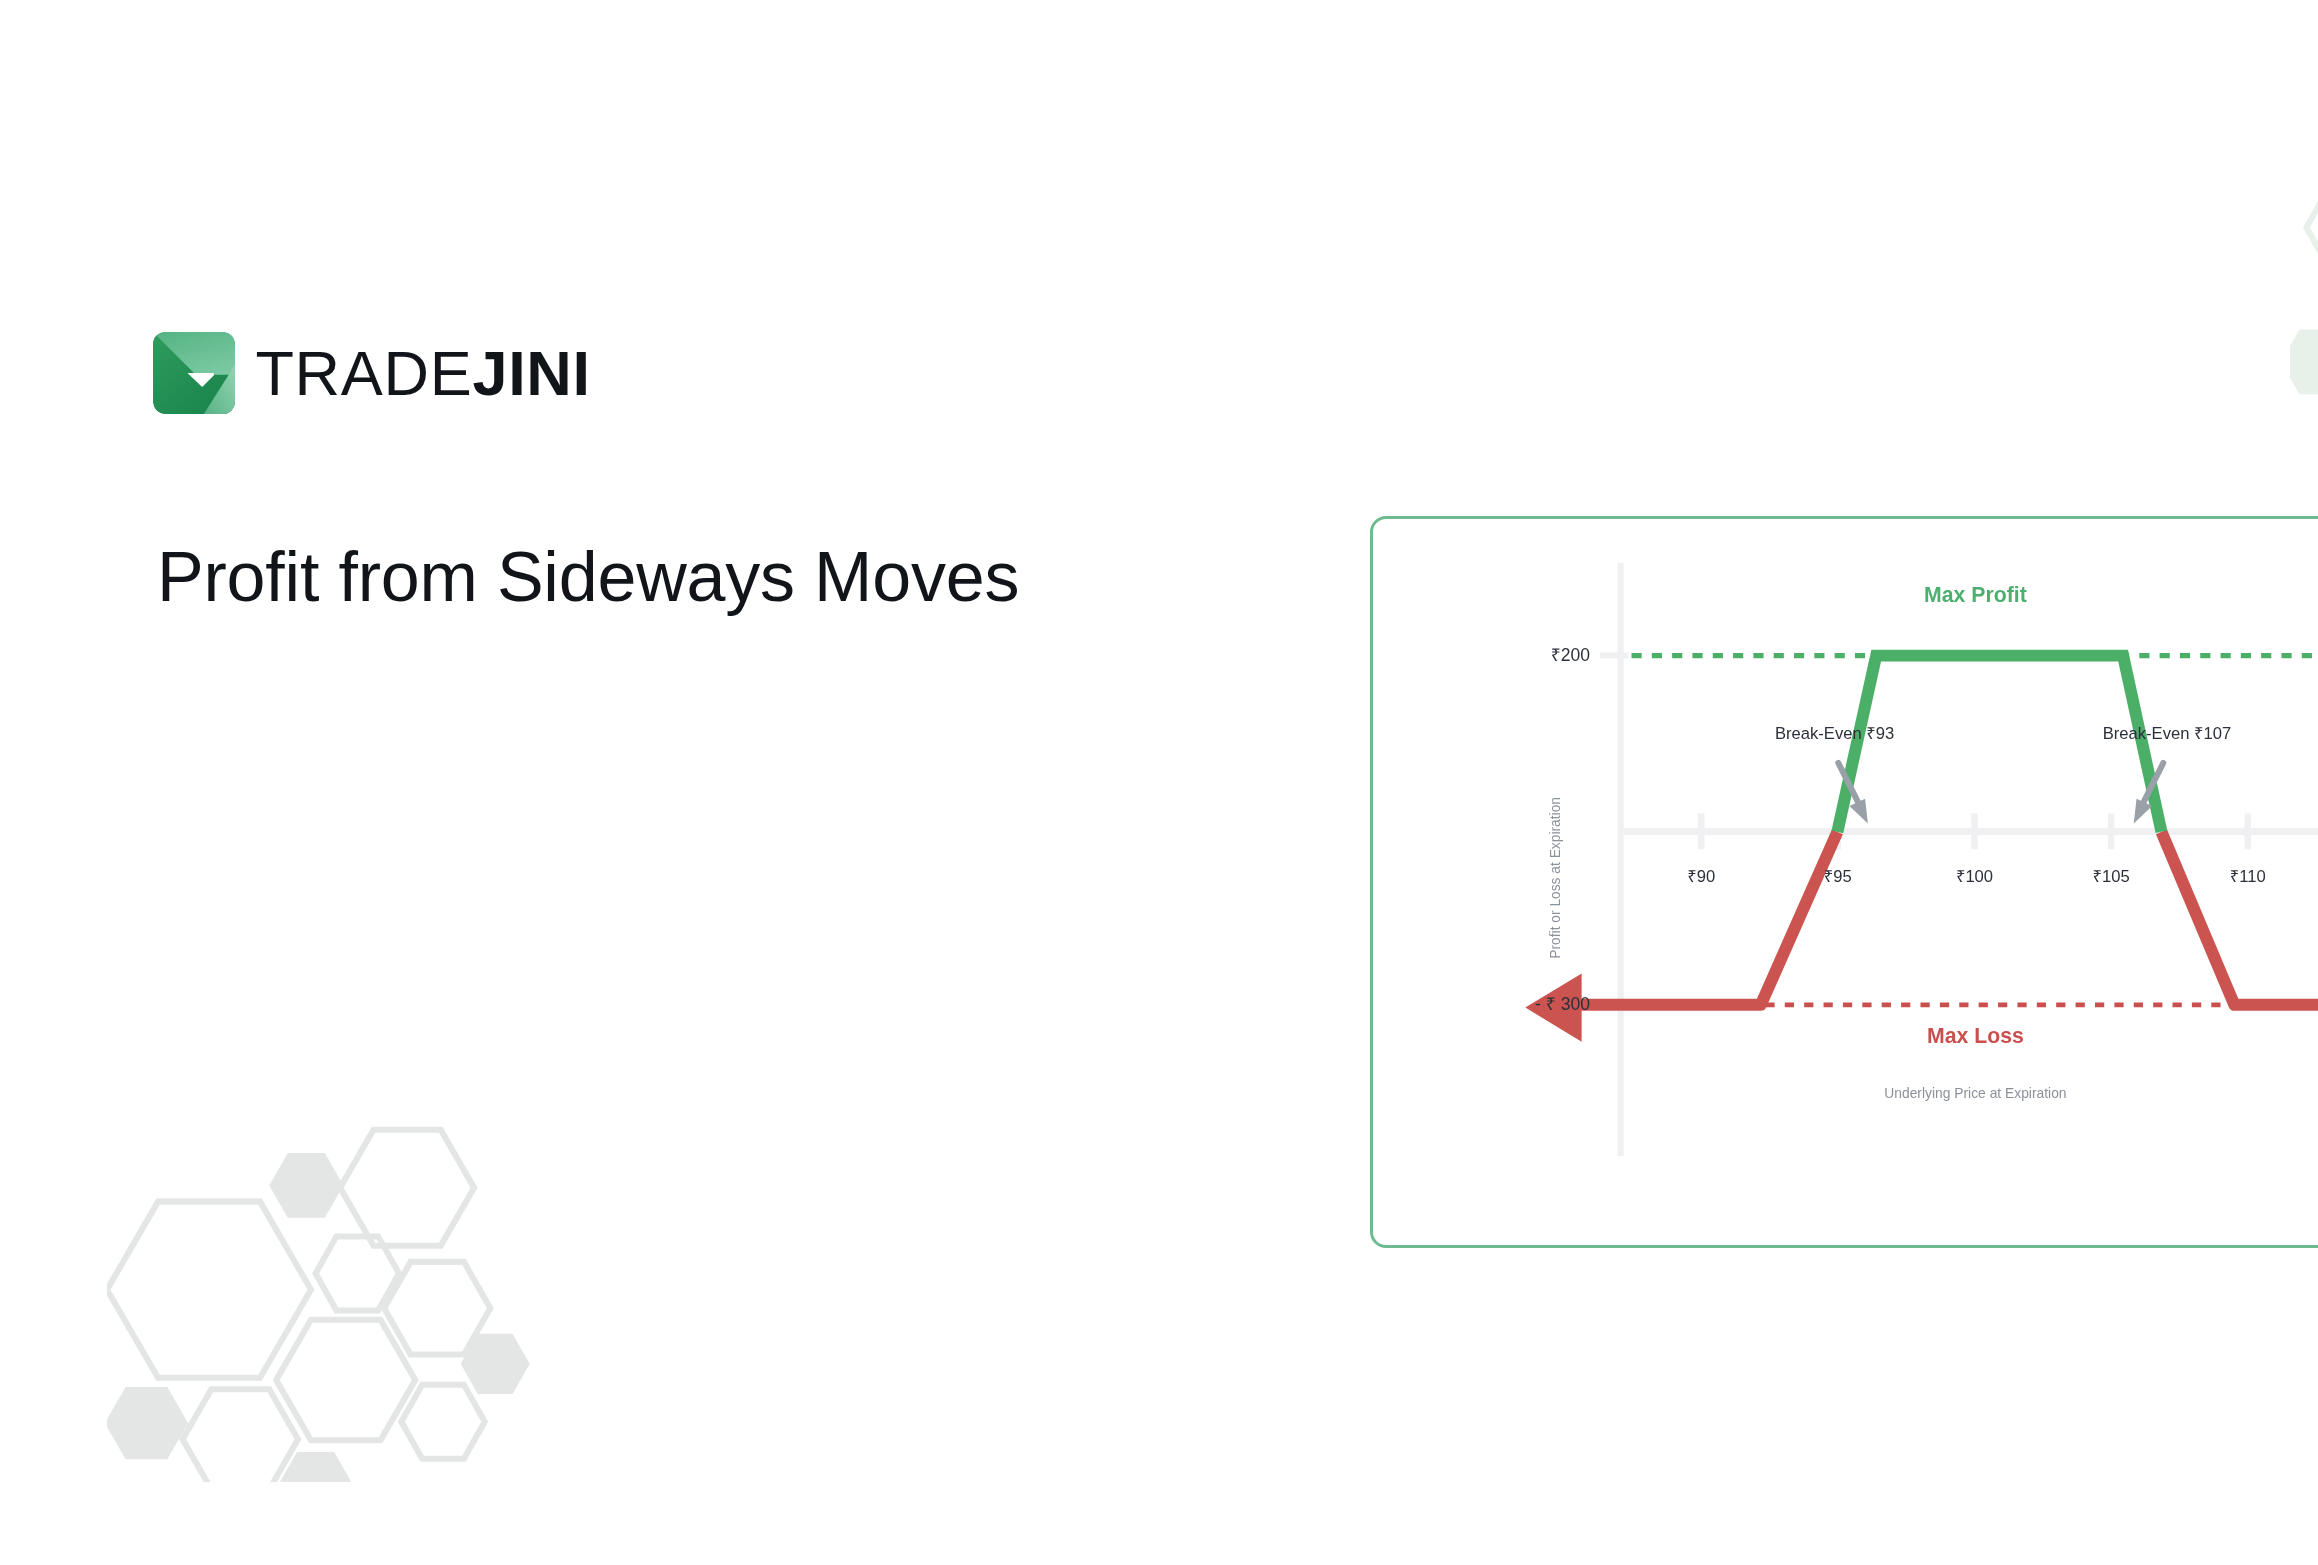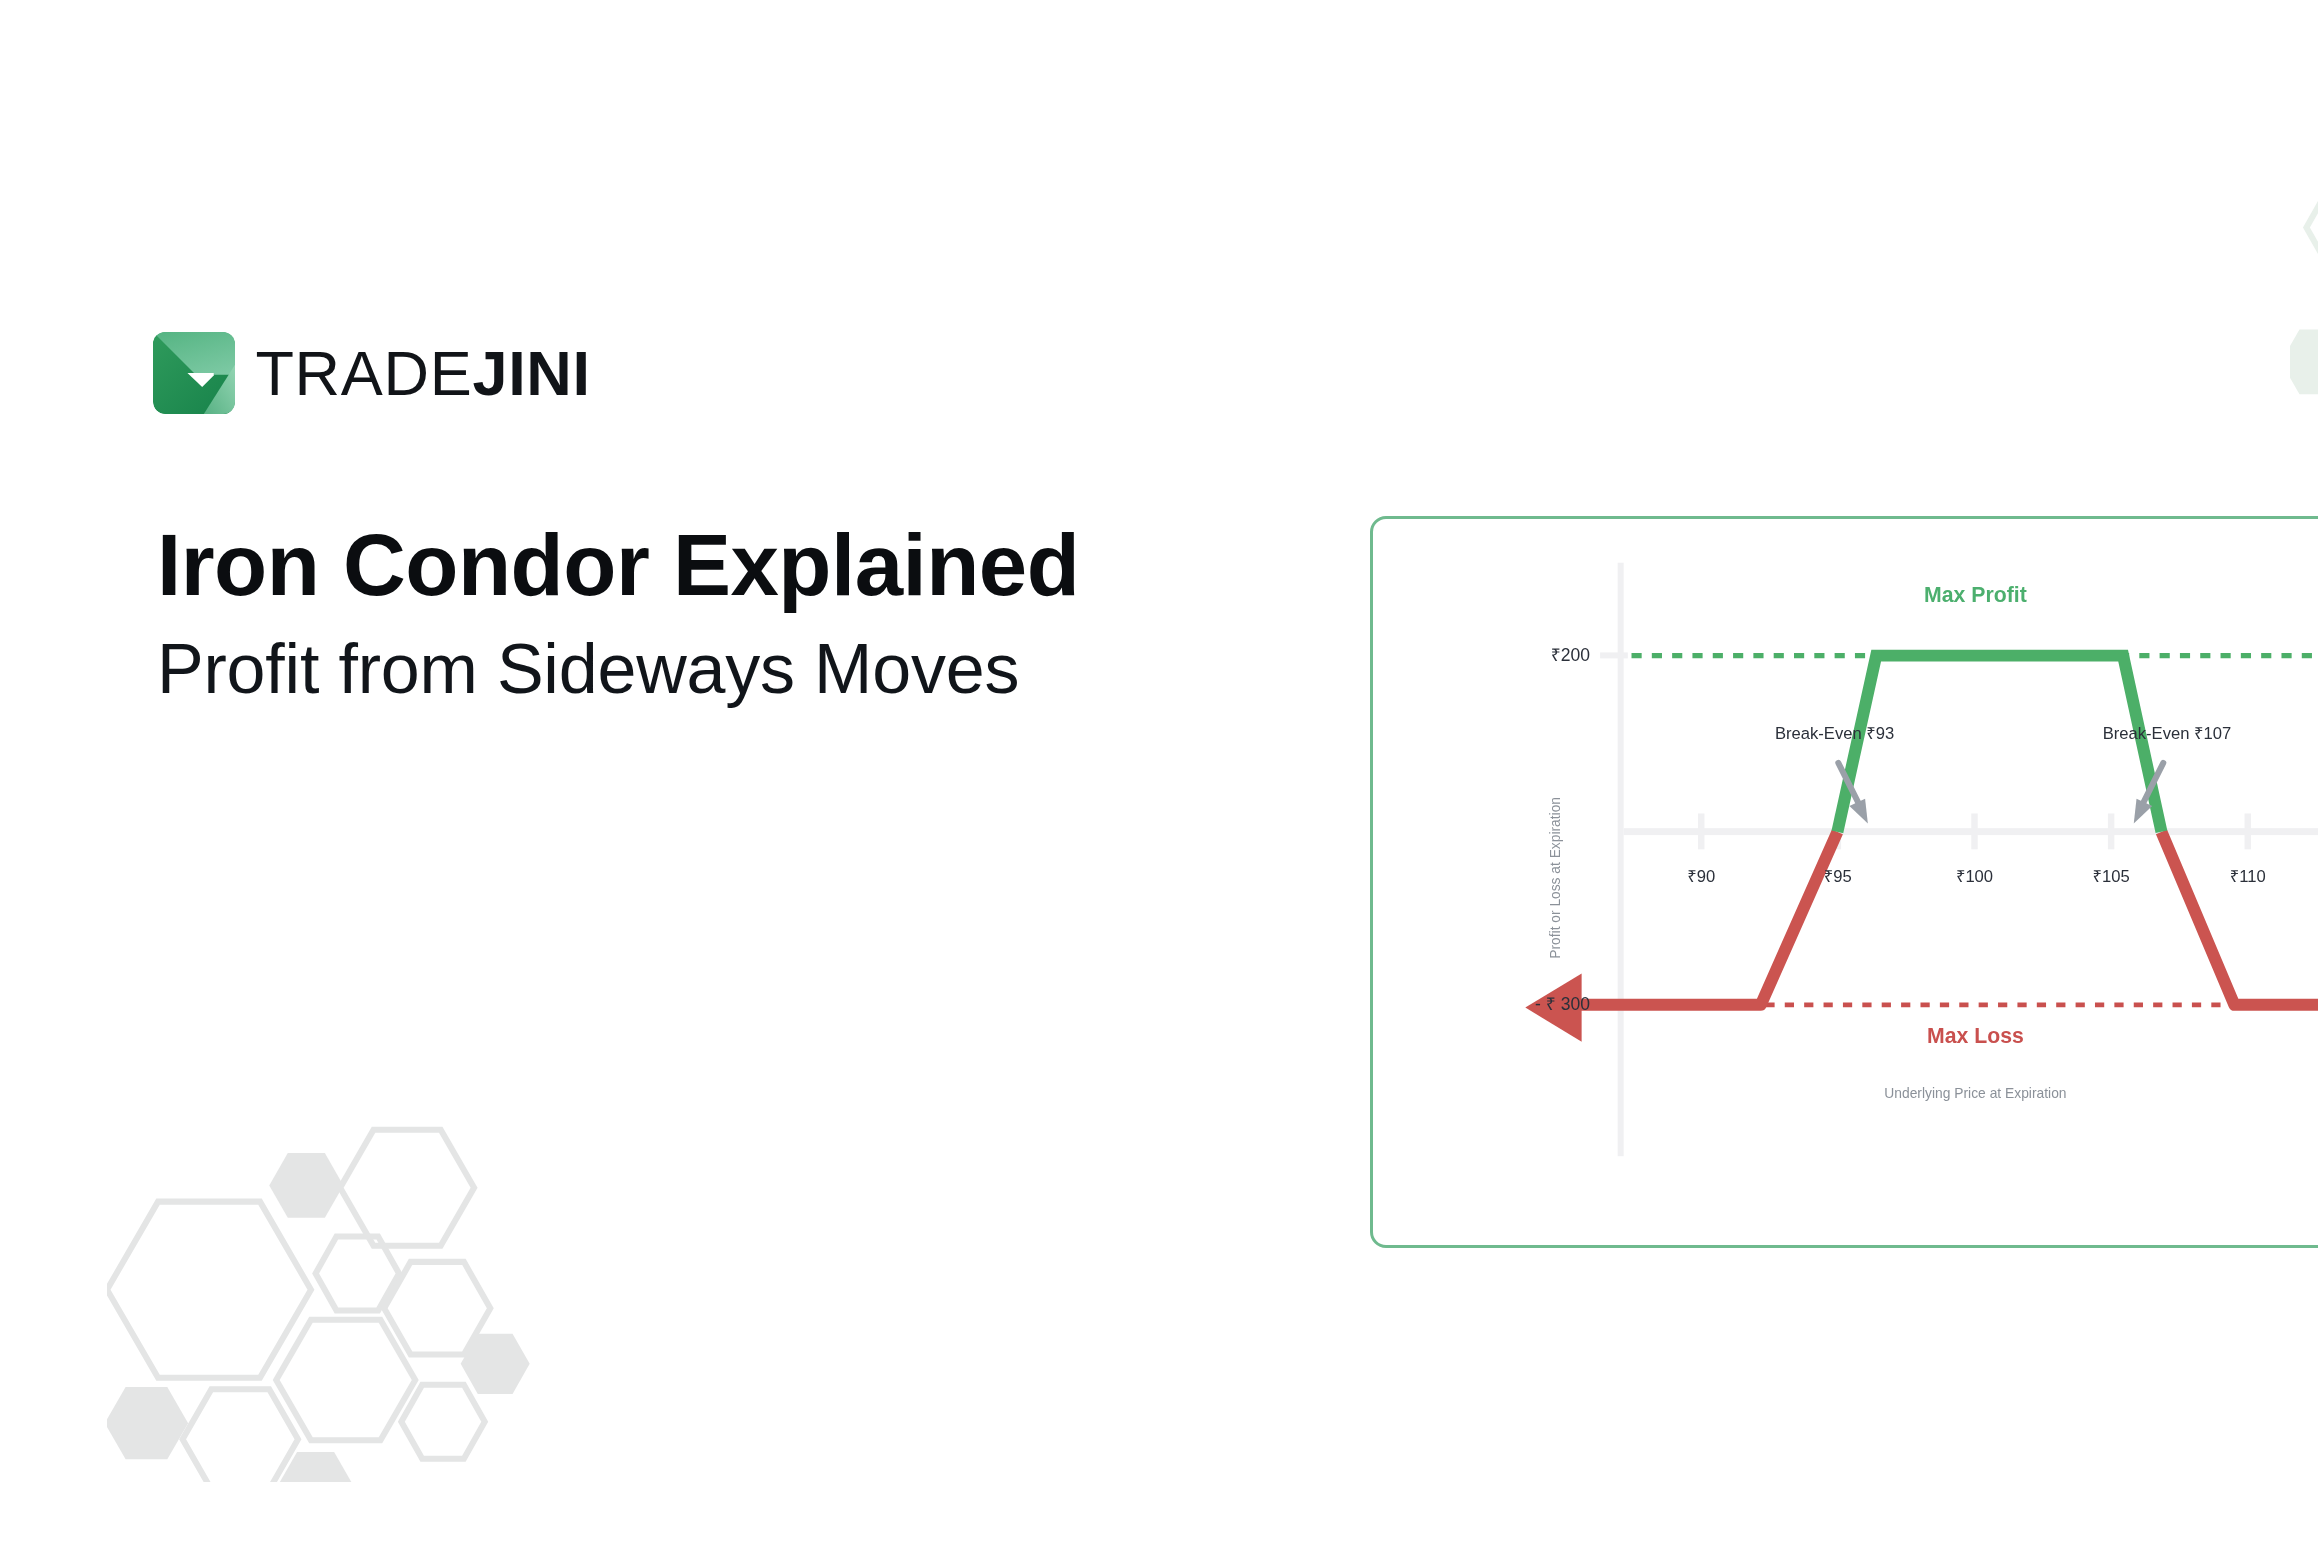--- a/index.html
+++ b/index.html
@@ -128,21 +128,20 @@
         <path d="M0 0 L100 100 H62 L0 38 Z" fill="url(#gDark)"></path>
         <path d="M100 40 V100 H62 Z" fill="url(#gMid)"></path>
         <path d="M46 52 H74 L60 66 Z" fill="#ffffff"></path>
         <path d="M42 50 L74 50 L74 53 L60 67 Z" fill="#ffffff"></path>
       </svg>
     </div>
     <div class="logo-wordmark"><span>TRADE</span><span class="bold">JINI</span></div>
   </div>
 
   <div class="copy">
-    <h1 class="headline">Iron Condor Explained</h1>
     <h2 class="subhead">Profit from Sideways Moves</h2>
   </div>
 
   <div class="chart-card">
     <svg class="chart-svg" viewBox="0 0 2710 1578" preserveAspectRatio="none" aria-hidden="false">
 
       <rect x="530" y="95" width="13" height="1290" fill="#f0f0f2"></rect>
 
       <rect x="543" y="672" width="2000" height="15" fill="#f0f0f2"></rect>
 

